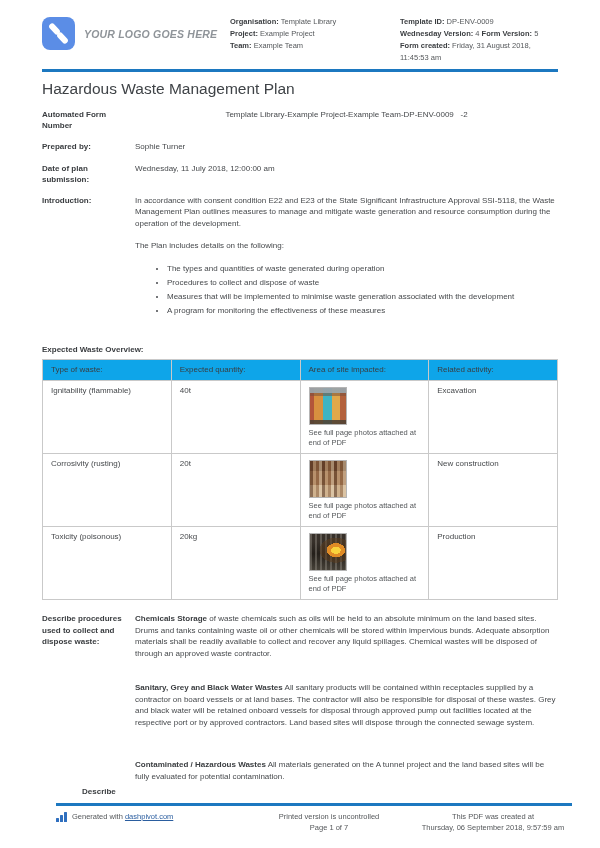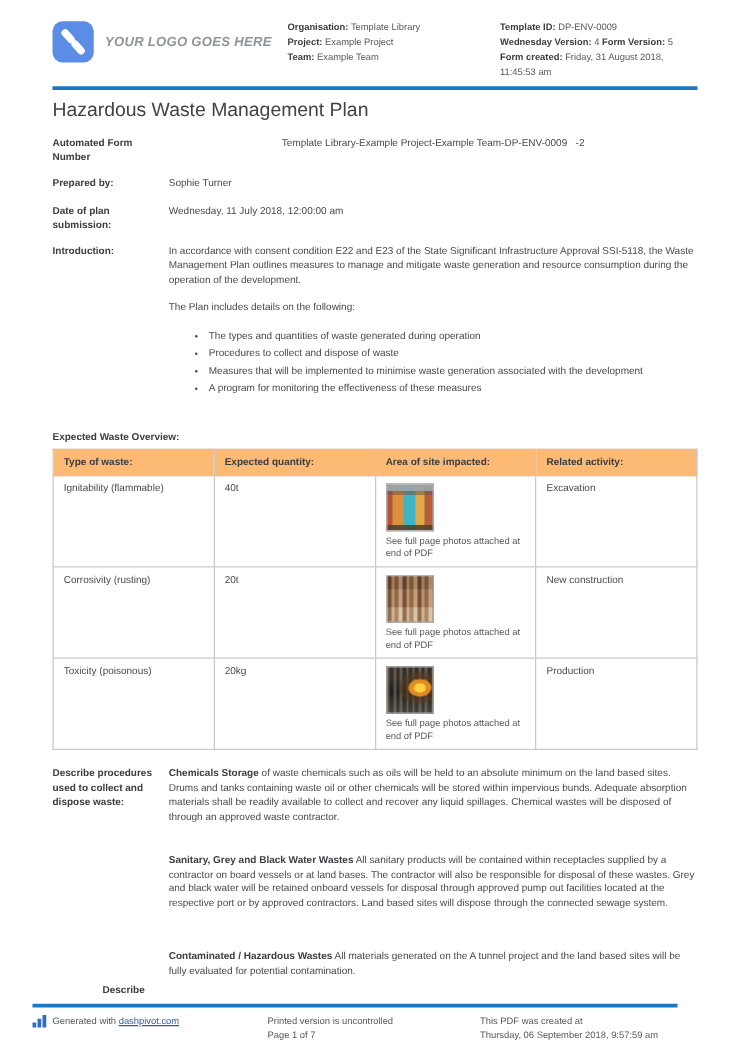--- a/index.html
+++ b/index.html
@@ -49,21 +49,21 @@
   ul.bullets { margin: 10px 0 0 32px; padding: 0; }
   ul.bullets li { margin-bottom: 2.5px; }
 
   
   .table-heading { font-weight: bold; color: #3a3d40; margin: 26px 0 5px 0; }
   table.waste { width: 516px; border-collapse: collapse; table-layout: fixed; }
   table.waste th, table.waste td {
     border: 1px solid #c9c9c9; padding: 5px 8px; text-align: left;
     vertical-align: top; font-size: 8px; line-height: 10.5px;
   }
-  table.waste th { background: #fdba74; font-weight: bold; color: #3a3d40; height: 20px; }
+  table.waste th { background: #0ea5e9; font-weight: normal; color: #3a3d40; height: 20px; }
   table.waste td { height: 64px; color: #46494c; }
   .photo { width: 38px; height: 38px; border: 1px solid #b5b5b5; margin: 1px 0 3px 0; }
   .caption { color: #55585b; font-size: 7.5px; line-height: 10px; }
 
   .photo-buildings {
     background-image:
       linear-gradient(180deg, rgba(154,163,168,.95) 0 14%, rgba(122,80,60,.55) 14% 22%, transparent 22%),
       linear-gradient(0deg, rgba(80,66,52,.9) 0 10%, transparent 10%),
       linear-gradient(90deg, #b3553a 0 12%, #d8903f 12% 36%, #3fb4c4 36% 62%, #e0a84a 62% 82%, #b3613c 82% 100%);
   }
@@ -91,21 +91,21 @@
   }
 
   
   .procedures { margin-top: 13px; }
   .procedures .field-label { line-height: 11.5px; }
   .para2 { margin-top: 23px !important; }
   .para3 { margin-top: 31px !important; }
 
   
   .describe-cut { position: absolute; left: 42px; top: 787px; font-weight: bold; color: #3a3d40; padding-left: 40px; }
-  .footer { position: absolute; left: 26px; top: 803px; width: 516px; }
+  .footer { position: absolute; left: 56px; top: 803px; width: 516px; text-align: center; }
   .footer-rule { height: 2.5px; background: #1c78c0; }
   .footer-cols { display: flex; padding-top: 5px; font-size: 7.5px; line-height: 11px; color: #55585b; }
   .fcol-left { width: 188px; flex: none; display: flex; align-items: flex-start; }
   .fcol-mid  { width: 170px; flex: none; }
   .fcol-right{ width: 158px; flex: none; }
   .chart-icon { display: inline-flex; align-items: flex-end; height: 10px; margin: 1px 4px 0 0; }
   .chart-icon i { display: block; width: 2.5px; background: #2f6fbf; margin-right: 1.5px; border-radius: .5px; }
   .chart-icon i.b1 { height: 4px; } .chart-icon i.b2 { height: 7px; } .chart-icon i.b3 { height: 10px; }
   a.footer-link { color: #2a5d9f; text-decoration: underline; cursor: pointer; }
 </style>

